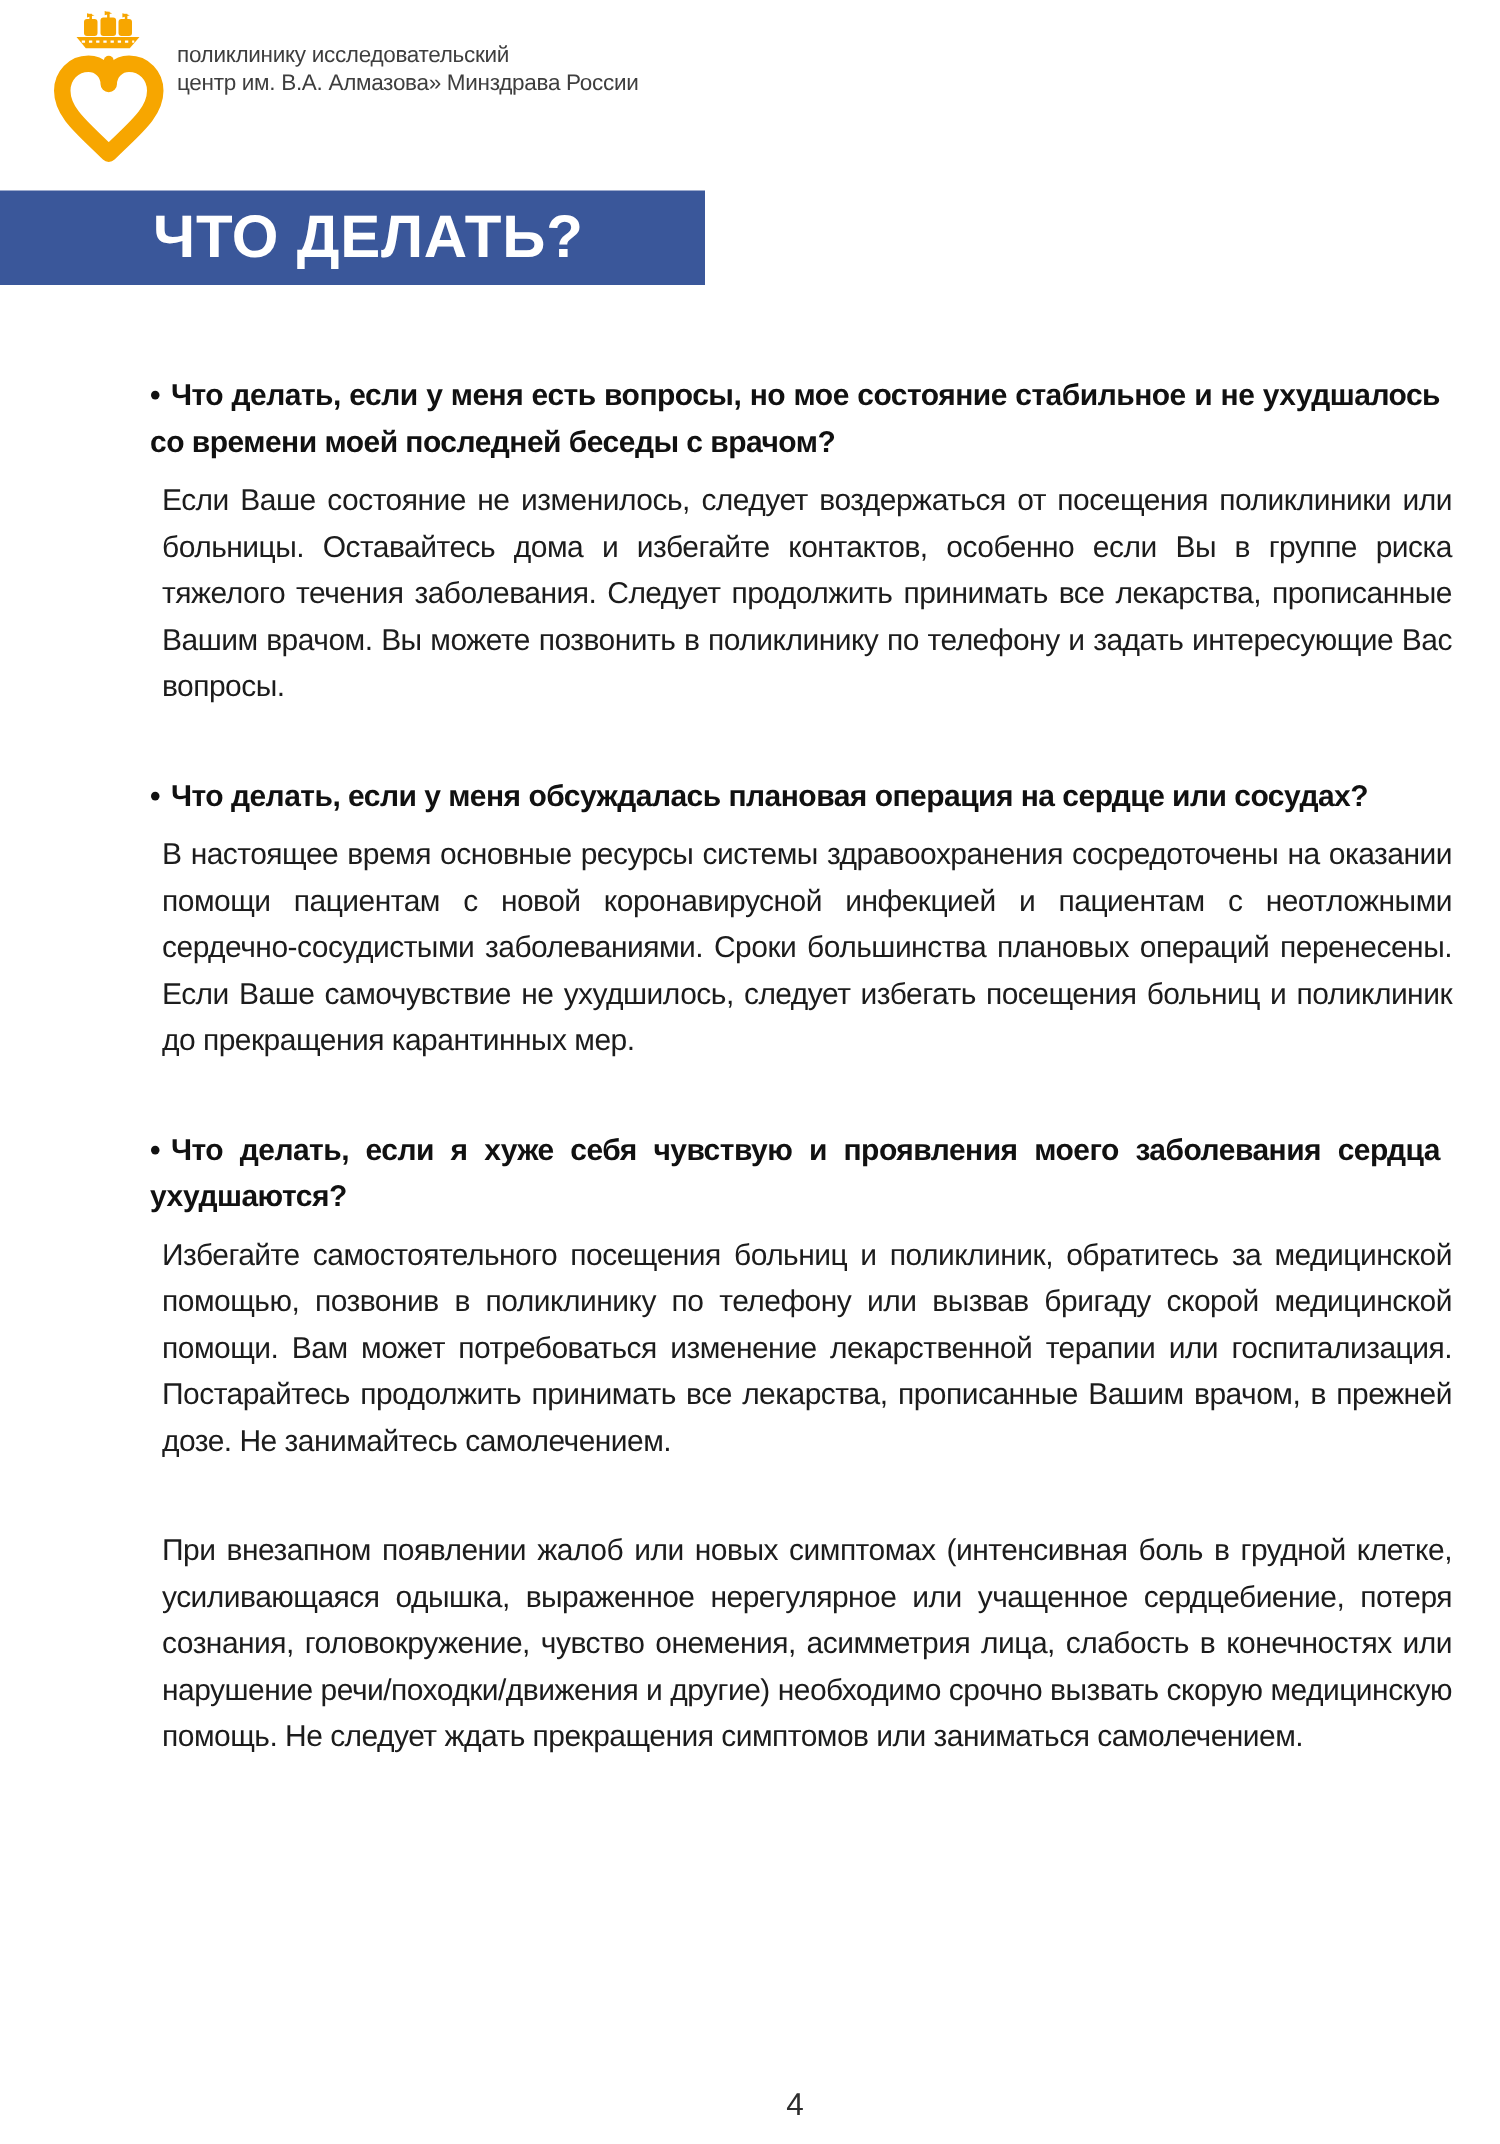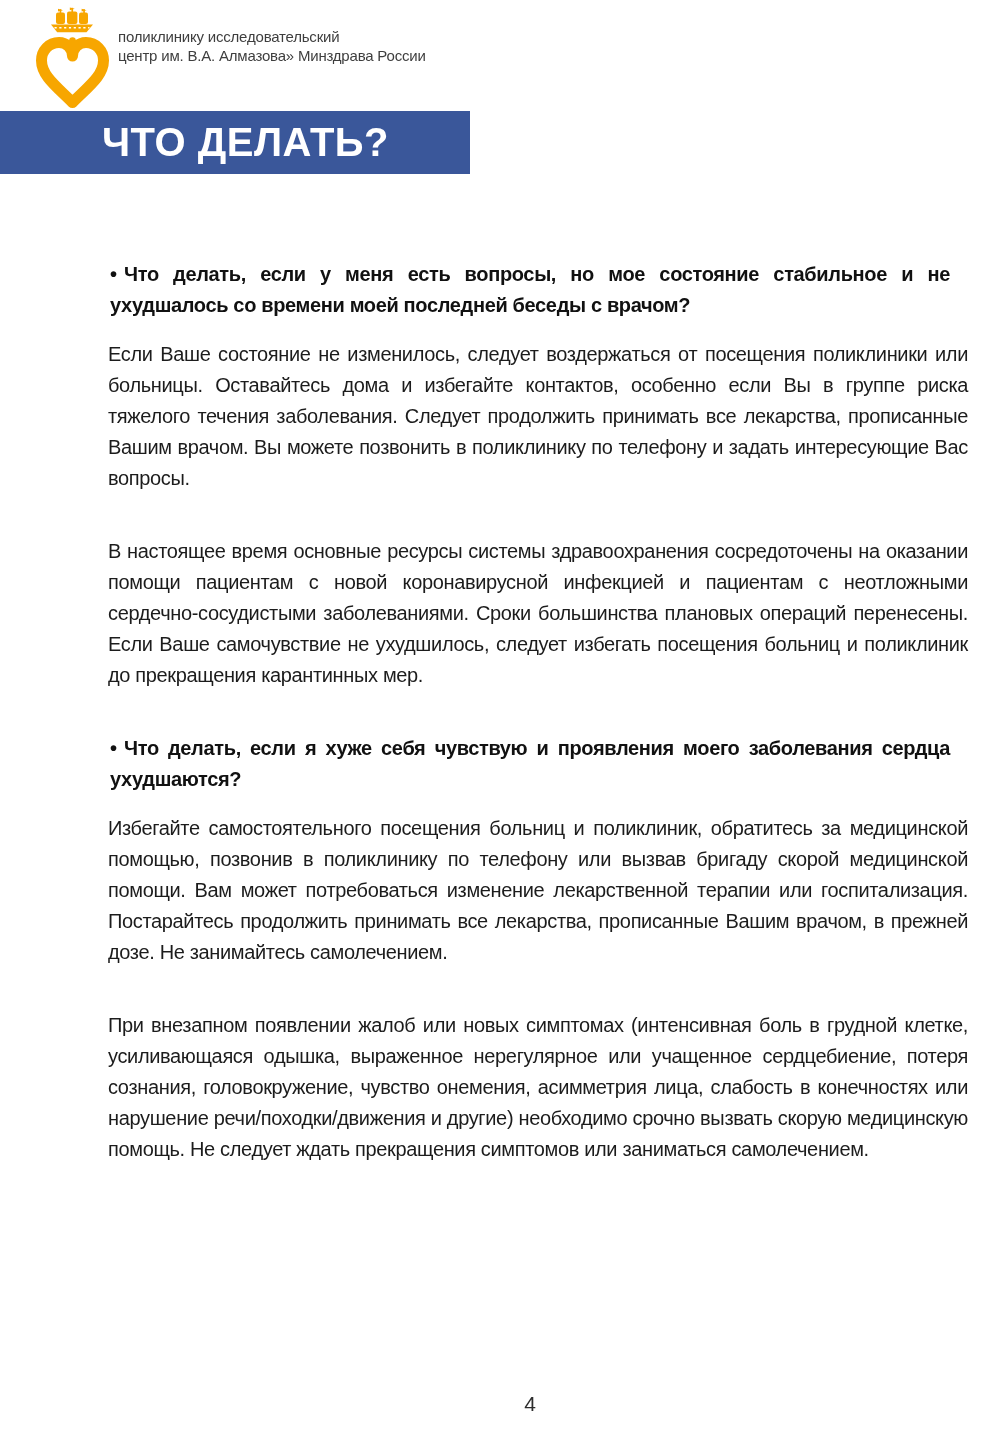--- a/index.html
+++ b/index.html
@@ -13,36 +13,36 @@
   }
   
   .logo{position:absolute;left:36px;top:7px;width:74px;height:104px;}
   .org-name{
     position:absolute;left:118px;top:27px;
     font-size:15px;line-height:19px;color:#3e3e3e;
     letter-spacing:-0.2px;
   }
   
   .title-bar{
-    position:absolute;left:0;top:111px;width:470px;height:63px;
+    position:absolute;left:0;top:127px;width:470px;height:63px;
     background:#3a579a;
     display:flex;align-items:center;
   }
   .title-bar .title-text{
     color:#ffffff;font-weight:bold;font-size:40px;
     padding-left:102px;letter-spacing:0.5px;white-space:nowrap;
   }
   
   .content{
     position:absolute;left:92px;top:241px;width:876px;
   }
   .qa-section{margin:0 0 42px 0;}
   .question{
     font-weight:bold;font-size:20px;line-height:31px;
-    text-align:justify;margin:18px;letter-spacing:-0.35px;
+    text-align:justify;margin:8px;letter-spacing:-0.35px;
     color:#111111;
   }
   .question .bullet{
     display:inline-block;width:14px;
     font-weight:bold;
   }
   .answer{
     font-size:20px;line-height:31px;
     text-align:justify;margin:6px 0 0 16px;letter-spacing:-0.35px;
     color:#1c1c1c;
@@ -91,20 +91,21 @@
 </div>
 
 <div class="content">
 
   <div class="qa-section">
     <p class="question"><span class="bullet">•</span><span>Что делать, если у меня есть вопросы, но мое состояние стабильное и не ухудшалось со времени моей последней беседы с врачом?</span></p>
     <p class="answer">Если Ваше состояние не изменилось, следует воздержаться от посещения поликлиники или больницы. Оставайтесь дома и избегайте контактов, особенно если Вы в группе риска тяжелого течения заболевания. Следует продолжить принимать все лекарства, прописанные Вашим врачом. Вы можете позвонить в поликлинику по телефону и задать интересующие Вас вопросы.</p>
   </div>
 
   <div class="qa-section">
+    <p class="question"><span class="bullet">•</span><span>Что делать, если у меня обсуждалась плановая операция на сердце или сосудах?</span></p>
     <p class="answer">В настоящее время основные ресурсы системы здравоохранения сосредоточены на оказании помощи пациентам с новой коронавирусной инфекцией и пациентам с неотложными сердечно-сосудистыми заболеваниями. Сроки большинства плановых операций перенесены. Если Ваше самочувствие не ухудшилось, следует избегать посещения больниц и поликлиник до прекращения карантинных мер.</p>
   </div>
 
   <div class="qa-section">
     <p class="question"><span class="bullet">•</span><span>Что делать, если я хуже себя чувствую и проявления моего заболевания сердца ухудшаются?</span></p>
     <p class="answer">Избегайте самостоятельного посещения больниц и поликлиник, обратитесь за медицинской помощью, позвонив в поликлинику по телефону или вызвав бригаду скорой медицинской помощи. Вам может потребоваться изменение лекарственной терапии или госпитализация. Постарайтесь продолжить принимать все лекарства, прописанные Вашим врачом, в прежней дозе. Не занимайтесь самолечением.</p>
   </div>
 
   <div class="qa-section">
     <p class="answer">При внезапном появлении жалоб или новых симптомах (интенсивная боль в грудной клетке, усиливающаяся одышка, выраженное нерегулярное или учащенное сердцебиение, потеря сознания, головокружение, чувство онемения, асимметрия лица, слабость в конечностях или нарушение речи/походки/движения и другие) необходимо срочно вызвать скорую медицинскую помощь. Не следует ждать прекращения симптомов или заниматься самолечением.</p>

